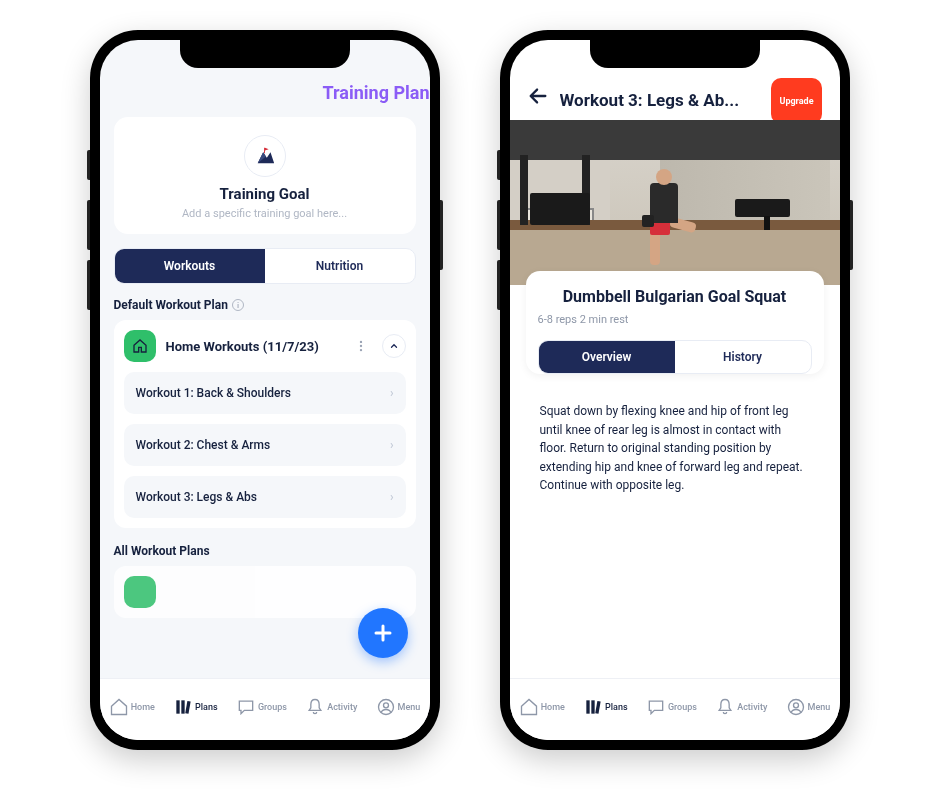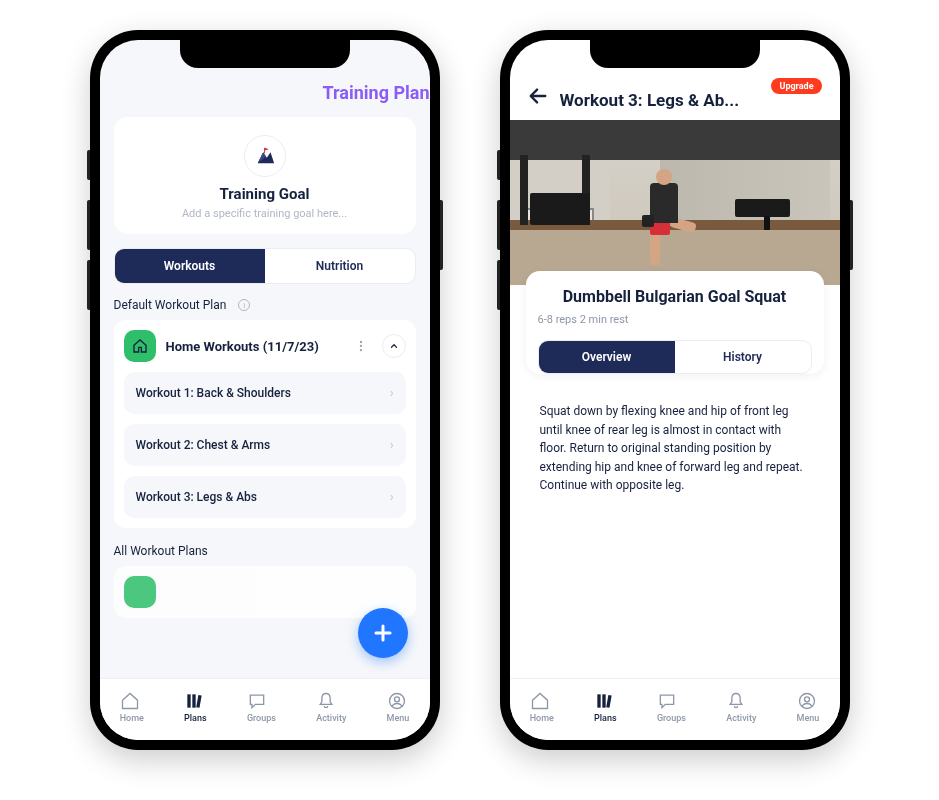--- a/index.html
+++ b/index.html
@@ -82,21 +82,21 @@
   }
   .goal-card h3 { font-size:15px; font-weight:700; color:#16213e; margin-bottom:4px;}
   .goal-card p { font-size:11px; color:#b0b7c4;}
   .tabs1 {
     display:flex; background:#fff; border-radius:10px; overflow:hidden; margin-bottom:14px; border:1px solid #e8ecf4;
   }
   .tab1 {
     flex:1; text-align:center; padding:10px; font-size:12px; font-weight:600; color:#1e2a58;
   }
   .tab1.active { background:#1e2a58; color:#fff; }
-  .section-label { font-size:12px; font-weight:400; color:#16213e; margin:4px 0 8px; display:flex; align-items:center; gap:12px;}
+  .section-label { font-size:12px; font-weight:700; color:#16213e; margin:4px 0 8px; display:flex; align-items:center; gap:4px;}
   .info-dot { width:12px;height:12px;border:1px solid #b0b7c4;border-radius:50%;display:inline-flex;align-items:center;justify-content:center;font-size:8px;color:#b0b7c4;}
   .plan-card { background:#fff; border-radius:12px; padding:10px; }
   .plan-head { display:flex; align-items:center; gap:10px; }
   .plan-ico { width:32px;height:32px;background:#2fbf6a;border-radius:10px;display:flex;align-items:center;justify-content:center;}
   .plan-title { flex:1; font-size:13px; font-weight:700; color:#16213e;}
   .dots-btn { width:22px;height:22px;color:#9aa3b4;display:flex;align-items:center;justify-content:center;}
   .collapse-btn { width:24px;height:24px;border:1px solid #e8ecf4;border-radius:50%;display:flex;align-items:center;justify-content:center;color:#1e2a58;}
   .workout-item {
     display:flex; align-items:center; justify-content:space-between;
     background:#f5f7fa; border-radius:10px; padding:14px 12px; margin-top:10px;
@@ -111,33 +111,33 @@
   .all-plans { margin-top:16px; }
   .ghost-row { background:#fff;border-radius:12px;padding:10px;display:flex;align-items:center;gap:10px;margin-top:8px; opacity:.85; }
   .ghost-ico { width:32px;height:32px;background:#2fbf6a;border-radius:10px;}
 
   
   .tabbar {
     height:62px; background:#fff; border-top:1px solid #eef0f5;
     display:flex; justify-content:space-around; align-items:center;
     padding-bottom:6px;
   }
-  .tabbar-item { display:flex;flex-direction:column;align-items:flex-start;gap:2px; color:#8e97a8;}
+  .tabbar-item { display:flex;flex-direction:row;align-items:center;gap:2px; color:#8e97a8;}
   .tabbar-item.active { color:#16213e; }
   .tabbar-item .lbl { font-size:9px; font-weight:500;}
   .tabbar-item svg { width:20px;height:20px;}
 
   
   .hdr2 {
     display:flex; align-items:flex-end; gap:8px; padding:6px 14px 10px;
   }
   .back-btn { width:28px;height:28px;display:flex;align-items:center;justify-content:center;}
   .hdr2-title { font-size:17px; font-weight:700; color:#16213e; flex:1; white-space:nowrap; overflow:hidden;}
   .upgrade-badge {
-    background:#ff3b1f; color:#fff; font-size:9px; font-weight:700; padding:3px 8px; border-radius:10px;
+    background:#ff3b1f; color:#fff; font-size:9px; font-weight:700; padding:18px 8px; border-radius:10px;
     position:absolute; right:18px; top:38px;
   }
   .scroll2 { flex:1; overflow:hidden; }
   .video-area {
     height:165px;
     background: linear-gradient(#d8d4cc,#c9c2b5);
     position:relative;
     overflow:hidden;
   }
   

